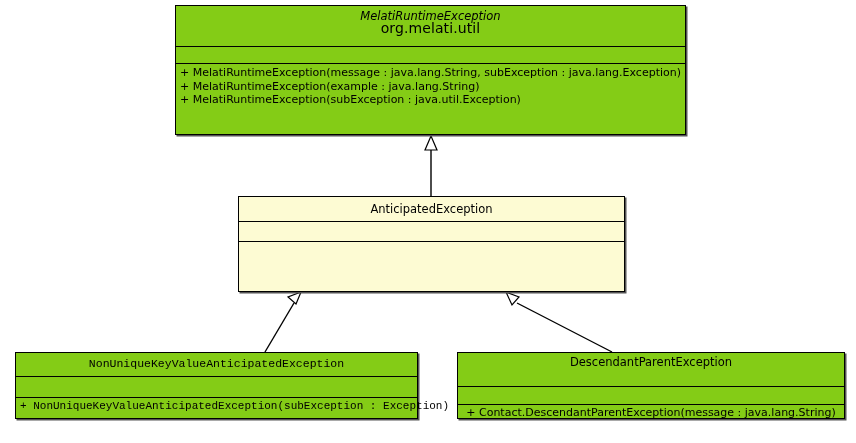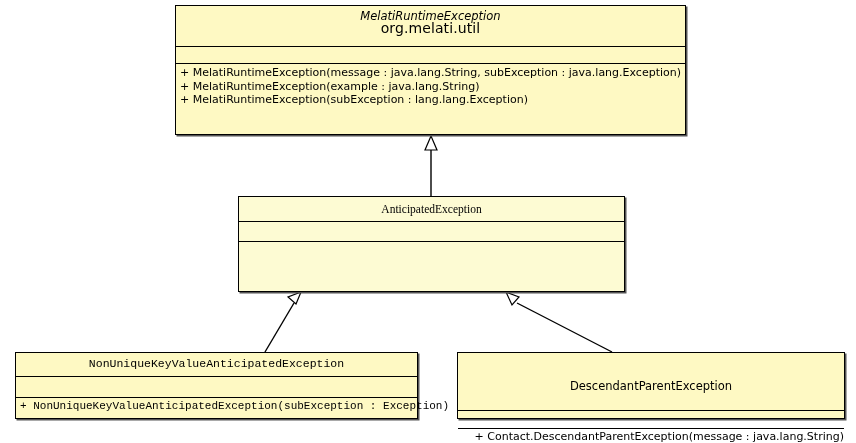--- a/index.html
+++ b/index.html
@@ -24,26 +24,25 @@
     left: 0;
     top: 0;
     width: 856px;
     height: 443px;
     pointer-events: none;
   }
   .uml-class {
     position: absolute;
     box-sizing: border-box;
     border: 1px solid #000000;
-    background: #fef9c3;
+    background: #84cc16;
     box-shadow: 1.5px 1.5px 0 0 #555555;
   }
   .uml-class.highlight {
     background: #fdfbd3;
-    font-family: Liberation Serif, serif;
   }
   .compartment-header {
     box-sizing: border-box;
     text-align: center;
     padding: 3px 4px 3px 4px;
     border-bottom: 1px solid #000000;
   }
   .class-name {
     font-size: 11.5px;
     line-height: 14px;
@@ -70,21 +69,21 @@
     padding: 2px 0 2px 0;
   }
   .member-row {
     font-size: 11px;
     line-height: 13.5px;
     color: #000000;
     white-space: nowrap;
     padding-left: 4px;
   }
   .member-row.center {
-    text-align: right;
+    text-align: center;
     padding-left: 0;
   }
 </style>
 </head>
 <body>
 
 <div id="diagram">
 
   <svg class="connector-layer" viewBox="0 0 856 443" xmlns="http://www.w3.org/2000/svg">
 
@@ -106,21 +105,21 @@
 
   <div class="uml-class" style="left:175px; top:5px; width:511px; height:130px;">
     <div class="compartment-header" style="height:41px;">
       <div class="class-name abstract">MelatiRuntimeException</div>
       <div class="class-package">org.melati.util</div>
     </div>
     <div class="compartment-attrs"></div>
     <div class="compartment-methods">
       <div class="member-row">+ MelatiRuntimeException(message : java.lang.String, subException : java.lang.Exception)</div>
       <div class="member-row">+ MelatiRuntimeException(example : java.lang.String)</div>
-      <div class="member-row">+ MelatiRuntimeException(subException : lang.lang.Exception)</div>
+      <div class="member-row">+ MelatiRuntimeException(subException : java.util.Exception)</div>
     </div>
   </div>
 
   <div class="uml-class highlight" style="left:238px; top:196px; width:387px; height:96px;">
     <div class="compartment-header" style="height:25px; padding-top:5px;">
       <div class="class-name">AnticipatedException</div>
     </div>
     <div class="compartment-attrs" style="height:20px;"></div>
   </div>
 
@@ -128,21 +127,21 @@
     <div class="compartment-header" style="height:24px; padding-top:4px;">
       <div class="class-name">NonUniqueKeyValueAnticipatedException</div>
     </div>
     <div class="compartment-attrs" style="height:21px;"></div>
     <div class="compartment-methods" style="padding-top:2px;">
       <div class="member-row">+ NonUniqueKeyValueAnticipatedException(subException : Exception)</div>
     </div>
   </div>
 
   <div class="uml-class" style="left:457px; top:352px; width:388px; height:67px;">
-    <div class="compartment-header" style="height:34px; padding-top:2px;margin-top:24px;">
+    <div class="compartment-header" style="height:34px; padding-top:2px;">
       <div class="class-name">DescendantParentException</div>
     </div>
     <div class="compartment-attrs" style="height:18px;"></div>
     <div class="compartment-methods" style="padding-top:1px;">
       <div class="member-row center">+ Contact.DescendantParentException(message : java.lang.String)</div>
     </div>
   </div>
 
 </div>
 

